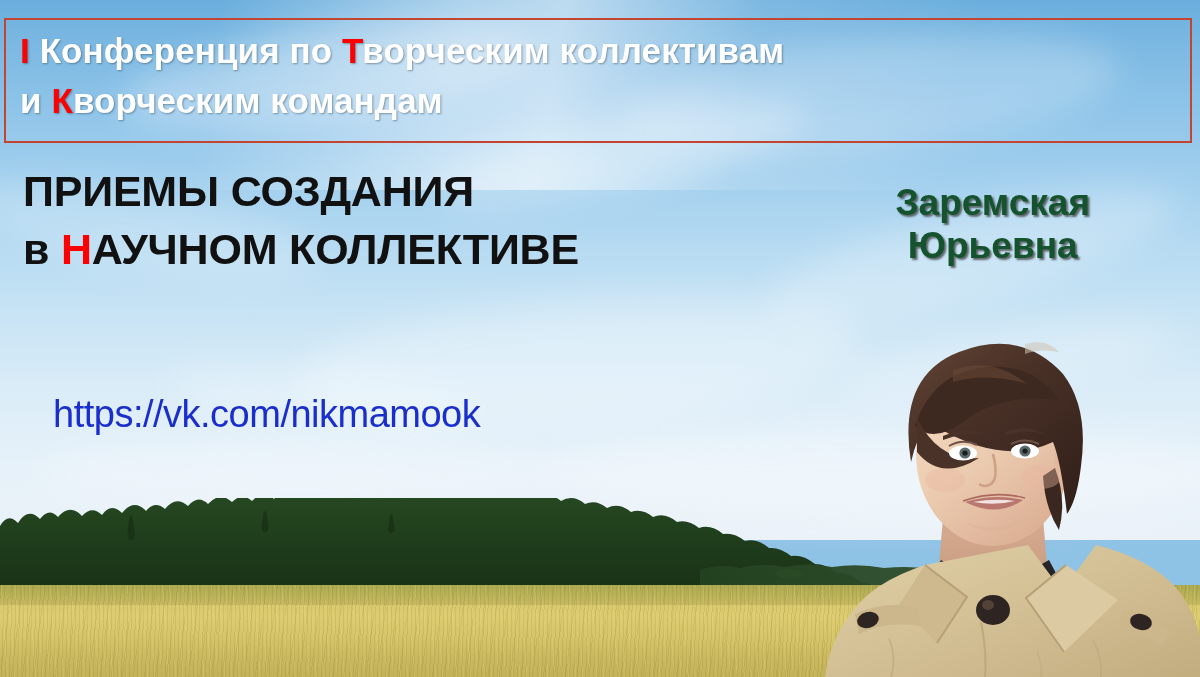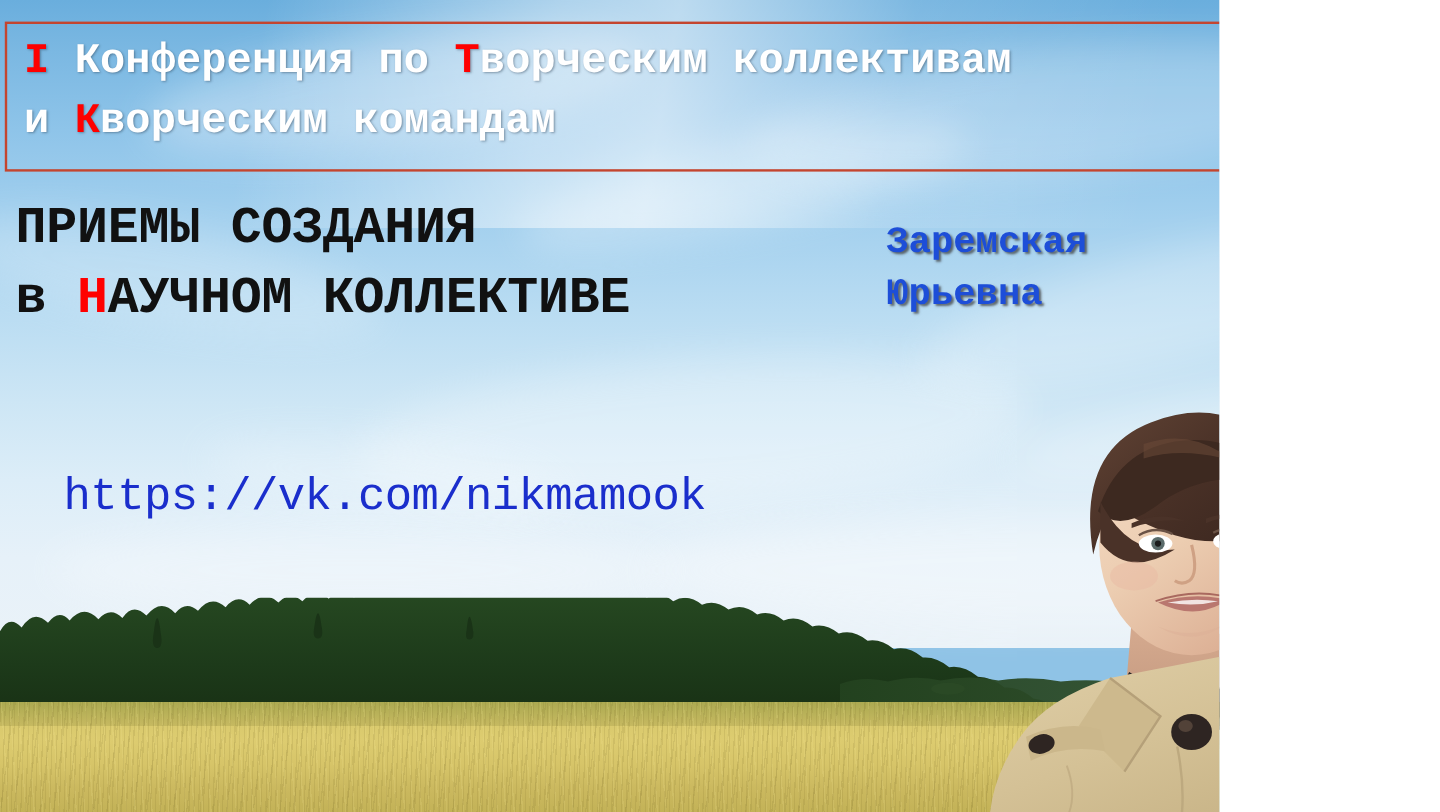--- a/index.html
+++ b/index.html
@@ -4,24 +4,24 @@
 <title>Conference Title Slide</title>
 <style>
   html, body {
     margin: 0;
     padding: 0;
     background: #ffffff;
   }
 
   #slide {
     position: relative;
-    width: 1016px;
+    width: 1200px;
     height: 677px;
     overflow: hidden;
-    font-family: Liberation Mono, monospace;
+    font-family: Liberation Sans, sans-serif;
     background: #8fc3e6;
   }
 
   
   .sky {
     position: absolute;
     left: 0; top: 0;
     width: 1200px;
     height: 540px;
     background:
@@ -149,20 +149,21 @@
     top: 162px;
     width: 800px;
   }
   .title-line {
     font-size: 43px;
     font-weight: bold;
     line-height: 58px;
     color: #111111;
     white-space: nowrap;
     letter-spacing: -0.2px;
+    margin-left: 10px;
   }
   .title-line.red { color: #ff0000; }
   .title-line .accent-red { color: #ff0000; }
 
   
   .url {
     position: absolute;
     left: 13px;
     top: 393px;
     font-size: 38px;
@@ -171,25 +172,25 @@
     letter-spacing: -0.5px;
     white-space: nowrap;
     margin-left: 40px;
   }
 
   
   .speaker {
     position: absolute;
     right: 110px;
     top: 181px;
-    text-align: left;
-    font-size: 31px;
+    text-align: center;
+    font-size: 37px;
     font-weight: bold;
     line-height: 43px;
-    color: #1d4ed8;
+    color: #14532d;
     text-shadow: 2px 2px 2px rgba(60,60,60,.75);
     white-space: nowrap;
   }
 
   
   .presenter {
     position: absolute;
     left: 793px;
     top: 322px;
     width: 407px;

